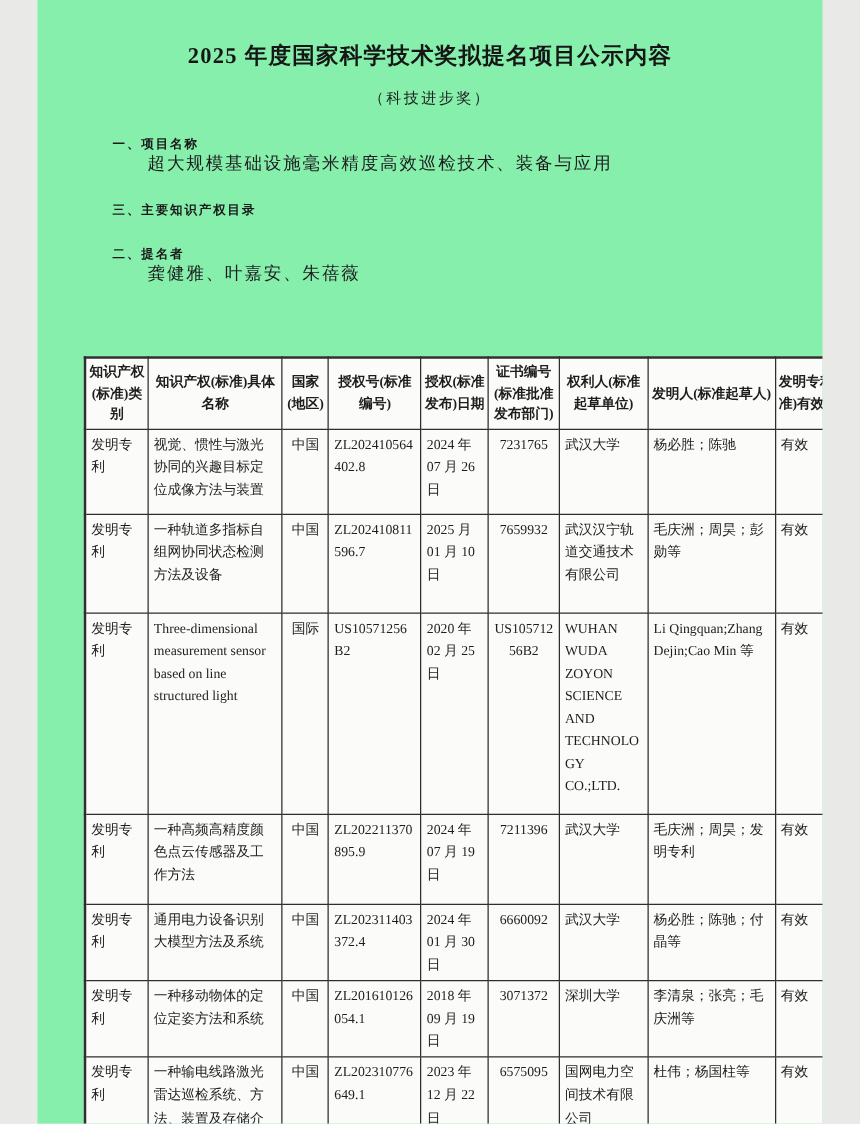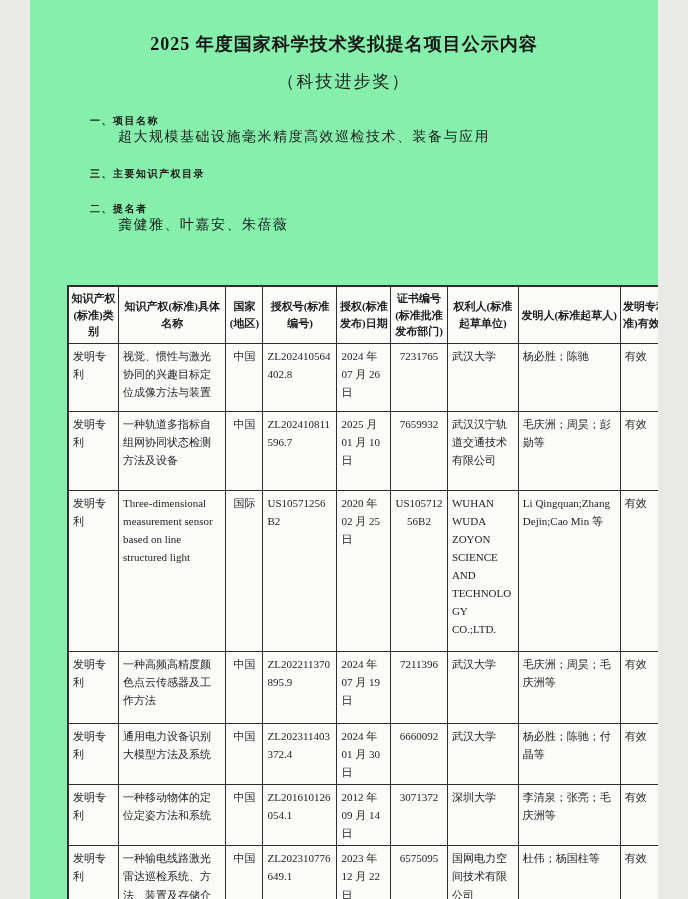--- a/index.html
+++ b/index.html
@@ -23,21 +23,21 @@
     padding-top: 32px;
     text-align: center;
     font-size: 18px;
     font-weight: bold;
     letter-spacing: 1px;
     color: #161616;
   }
   .subtitle {
     margin-top: 14px;
     text-align: center;
-    font-size: 17px;
+    font-size: 12px;
     letter-spacing: 2px;
   }
   .section { margin: 0; }
   .section-heading {
     margin: 21px 0 0 60px;
     font-size: 10px;
     font-weight: bold;
     font-family: "Liberation Sans", "DejaVu Sans", sans-serif;
     letter-spacing: 1.5px;
     color: #191919;
@@ -178,40 +178,40 @@
           <td class="col8">有效</td>
         </tr>
         <tr>
           <td class="col0">发明专利</td>
           <td class="col1">一种高频高精度颜色点云传感器及工作方法</td>
           <td class="col2">中国</td>
           <td class="col3">ZL202211370895.9</td>
           <td class="col4">2024 年 07 月 19 日</td>
           <td class="col5">7211396</td>
           <td class="col6">武汉大学</td>
-          <td class="col7">毛庆洲；周昊；毛庆洲等</td>
+          <td class="col7">毛庆洲；周昊；发明专利</td>
           <td class="col8">有效</td>
         </tr>
         <tr>
           <td class="col0">发明专利</td>
           <td class="col1">通用电力设备识别大模型方法及系统</td>
           <td class="col2">中国</td>
           <td class="col3">ZL202311403372.4</td>
           <td class="col4">2024 年 01 月 30 日</td>
           <td class="col5">6660092</td>
           <td class="col6">武汉大学</td>
           <td class="col7">杨必胜；陈驰；付晶等</td>
           <td class="col8">有效</td>
         </tr>
         <tr>
           <td class="col0">发明专利</td>
           <td class="col1">一种移动物体的定位定姿方法和系统</td>
           <td class="col2">中国</td>
           <td class="col3">ZL201610126054.1</td>
-          <td class="col4">2012 年 09 月 14 日</td>
+          <td class="col4">2018 年 09 月 19 日</td>
           <td class="col5">3071372</td>
           <td class="col6">深圳大学</td>
           <td class="col7">李清泉；张亮；毛庆洲等</td>
           <td class="col8">有效</td>
         </tr>
         <tr>
           <td class="col0">发明专利</td>
           <td class="col1">一种输电线路激光雷达巡检系统、方法、装置及存储介质</td>
           <td class="col2">中国</td>
           <td class="col3">ZL202310776649.1</td>

